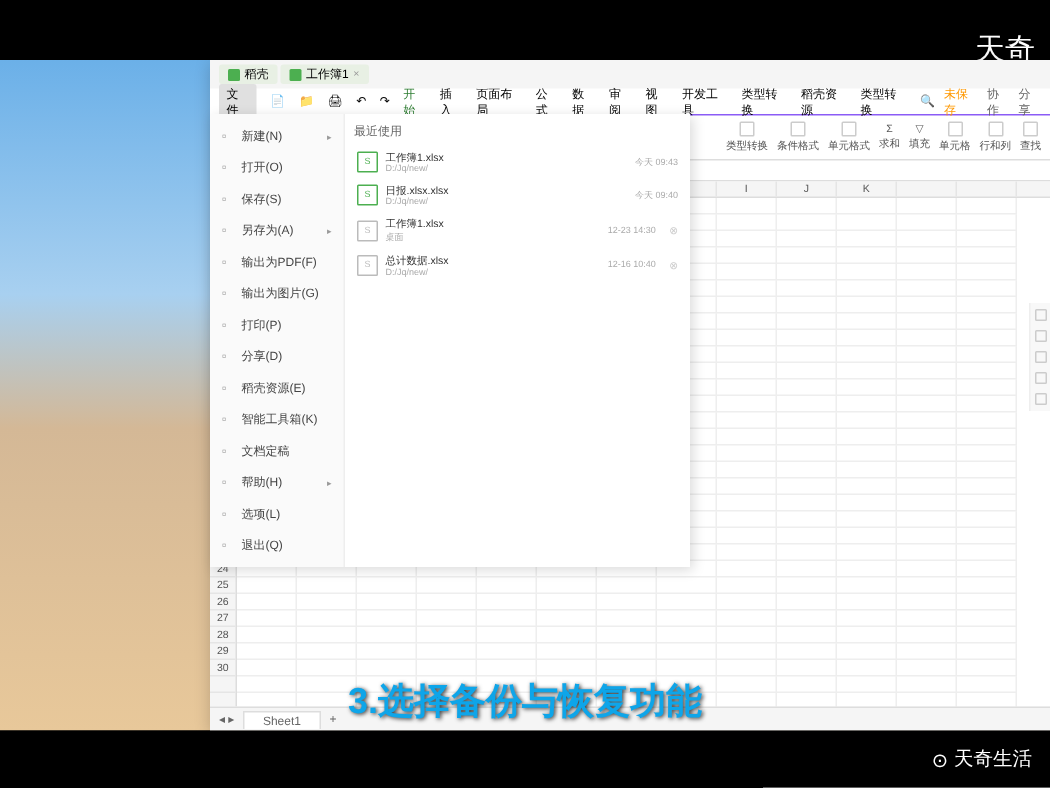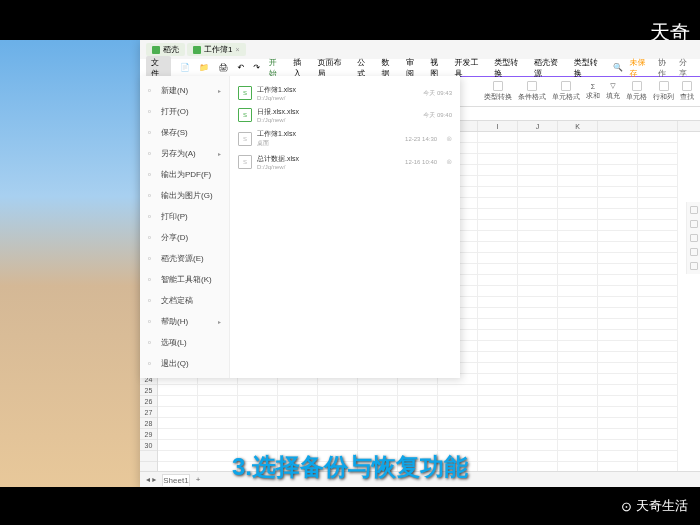--- a/index.html
+++ b/index.html
@@ -26,21 +26,21 @@
 .sheet-area { position: absolute; top: 81px; bottom: 16px; left: 0; right: 0; display: flex; }
 .rowhdrs { width: 18px; background: #f5f5f5; border-right: 1px solid #ddd; font-size: 7px; }
 .rowhdrs div { height: 11px; text-align: center; border-bottom: 1px solid #e5e5e5; color: #555; line-height: 11px; }
 .grid { flex: 1; position: relative; }
 .colhdrs { height: 11px; background: #f5f5f5; border-bottom: 1px solid #ddd; display: flex; font-size: 7px; }
 .colhdrs div { width: 40px; text-align: center; border-right: 1px solid #e5e5e5; color: #555; line-height: 11px; }
 .cells { position: absolute; top: 11px; bottom: 0; left: 0; right: 0; }
 .cells .row { height: 11px; display: flex; }
 .cells .cell { width: 40px; border-right: 1px solid #eee; border-bottom: 1px solid #eee; }
 .sheet-tabs { position: absolute; bottom: 0; left: 0; right: 0; height: 16px; background: #f5f5f5; border-top: 1px solid #ddd; display: flex; align-items: center; font-size: 8px; padding: 0 6px; gap: 6px; color: #666; }
-.sheet-tabs .active { background: #fff; padding: 1px 0; border: 1px solid #ddd; border-bottom: none; }
+.sheet-tabs .active { background: #fff; padding: 1px 12px; border: 1px solid #ddd; border-bottom: none; }
 .filemenu { position: absolute; top: 36px; left: 0; width: 320px; background: #fff; box-shadow: 2px 2px 8px rgba(0,0,0,.15); z-index: 10; display: flex; }
 .fm-left { width: 90px; background: #fafafa; border-right: 1px solid #eee; padding: 4px 0; }
 .fm-item { display: flex; align-items: center; gap: 4px; padding: 5px 8px; font-size: 8px; color: #444; cursor: pointer; }
 .fm-item .arrow { margin-left: auto; font-size: 6px; color: #999; }
 .fm-icon { width: 9px; height: 9px; display: inline-block; opacity: 0.6; }
 .fm-right { flex: 1; padding: 6px; }
 .fm-right h4 { font-size: 8px; color: #666; font-weight: normal; margin-bottom: 4px; }
 .recent { display: flex; align-items: center; gap: 5px; padding: 3px 2px; font-size: 7px; }
 .recent .ficon { width: 14px; height: 14px; background: #fff; border: 1px solid #4caf50; border-radius: 1px; display: flex; align-items: center; justify-content: center; font-size: 6px; color: #4caf50; }
 .recent .ficon.gray { border-color: #bbb; color: #bbb; }
@@ -750,20 +750,21 @@
           <div class="fm-item">
             <span class="fm-icon">▫</span>
             <span>选项(L)</span>
           </div>
           <div class="fm-item">
             <span class="fm-icon">▫</span>
             <span>退出(Q)</span>
           </div>
         </div>
       <div class="fm-right">
+        <h4>最近使用</h4>
         <div id="recentlist">
             <div class="recent">
               <div class="ficon ">S</div>
               <div class="info">
                 <div class="name">工作簿1.xlsx</div>
                 <div class="path">D:/Jq/new/</div>
               </div>
               <div class="time">今天 09:43</div>
             </div>
             <div class="recent">

